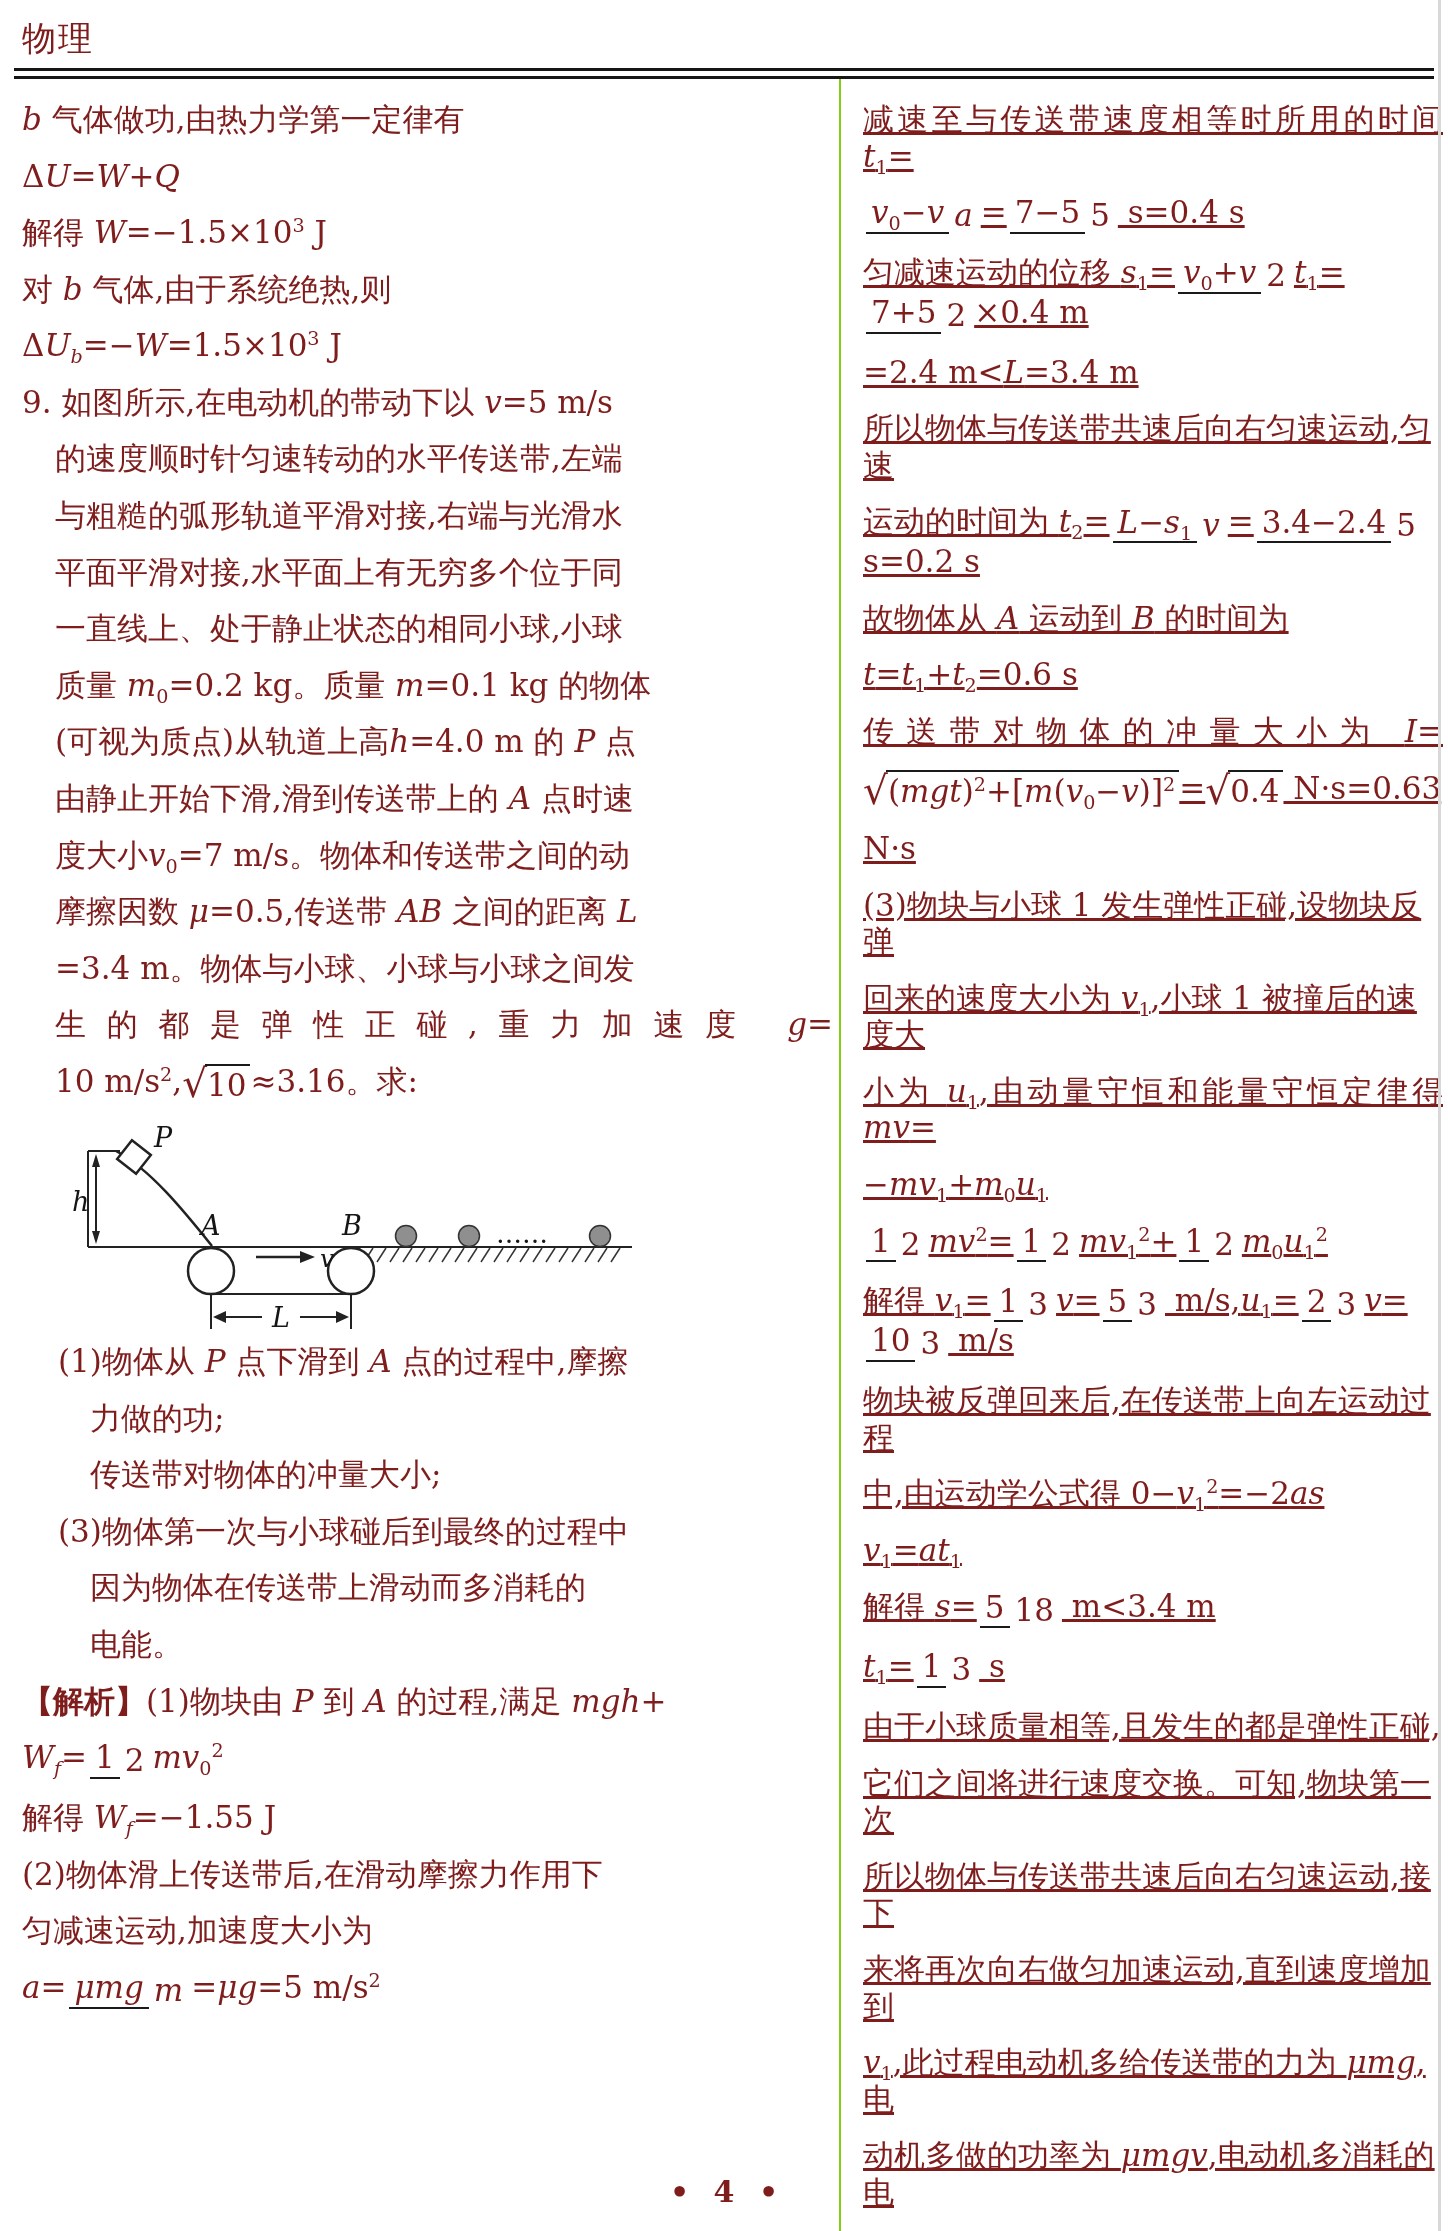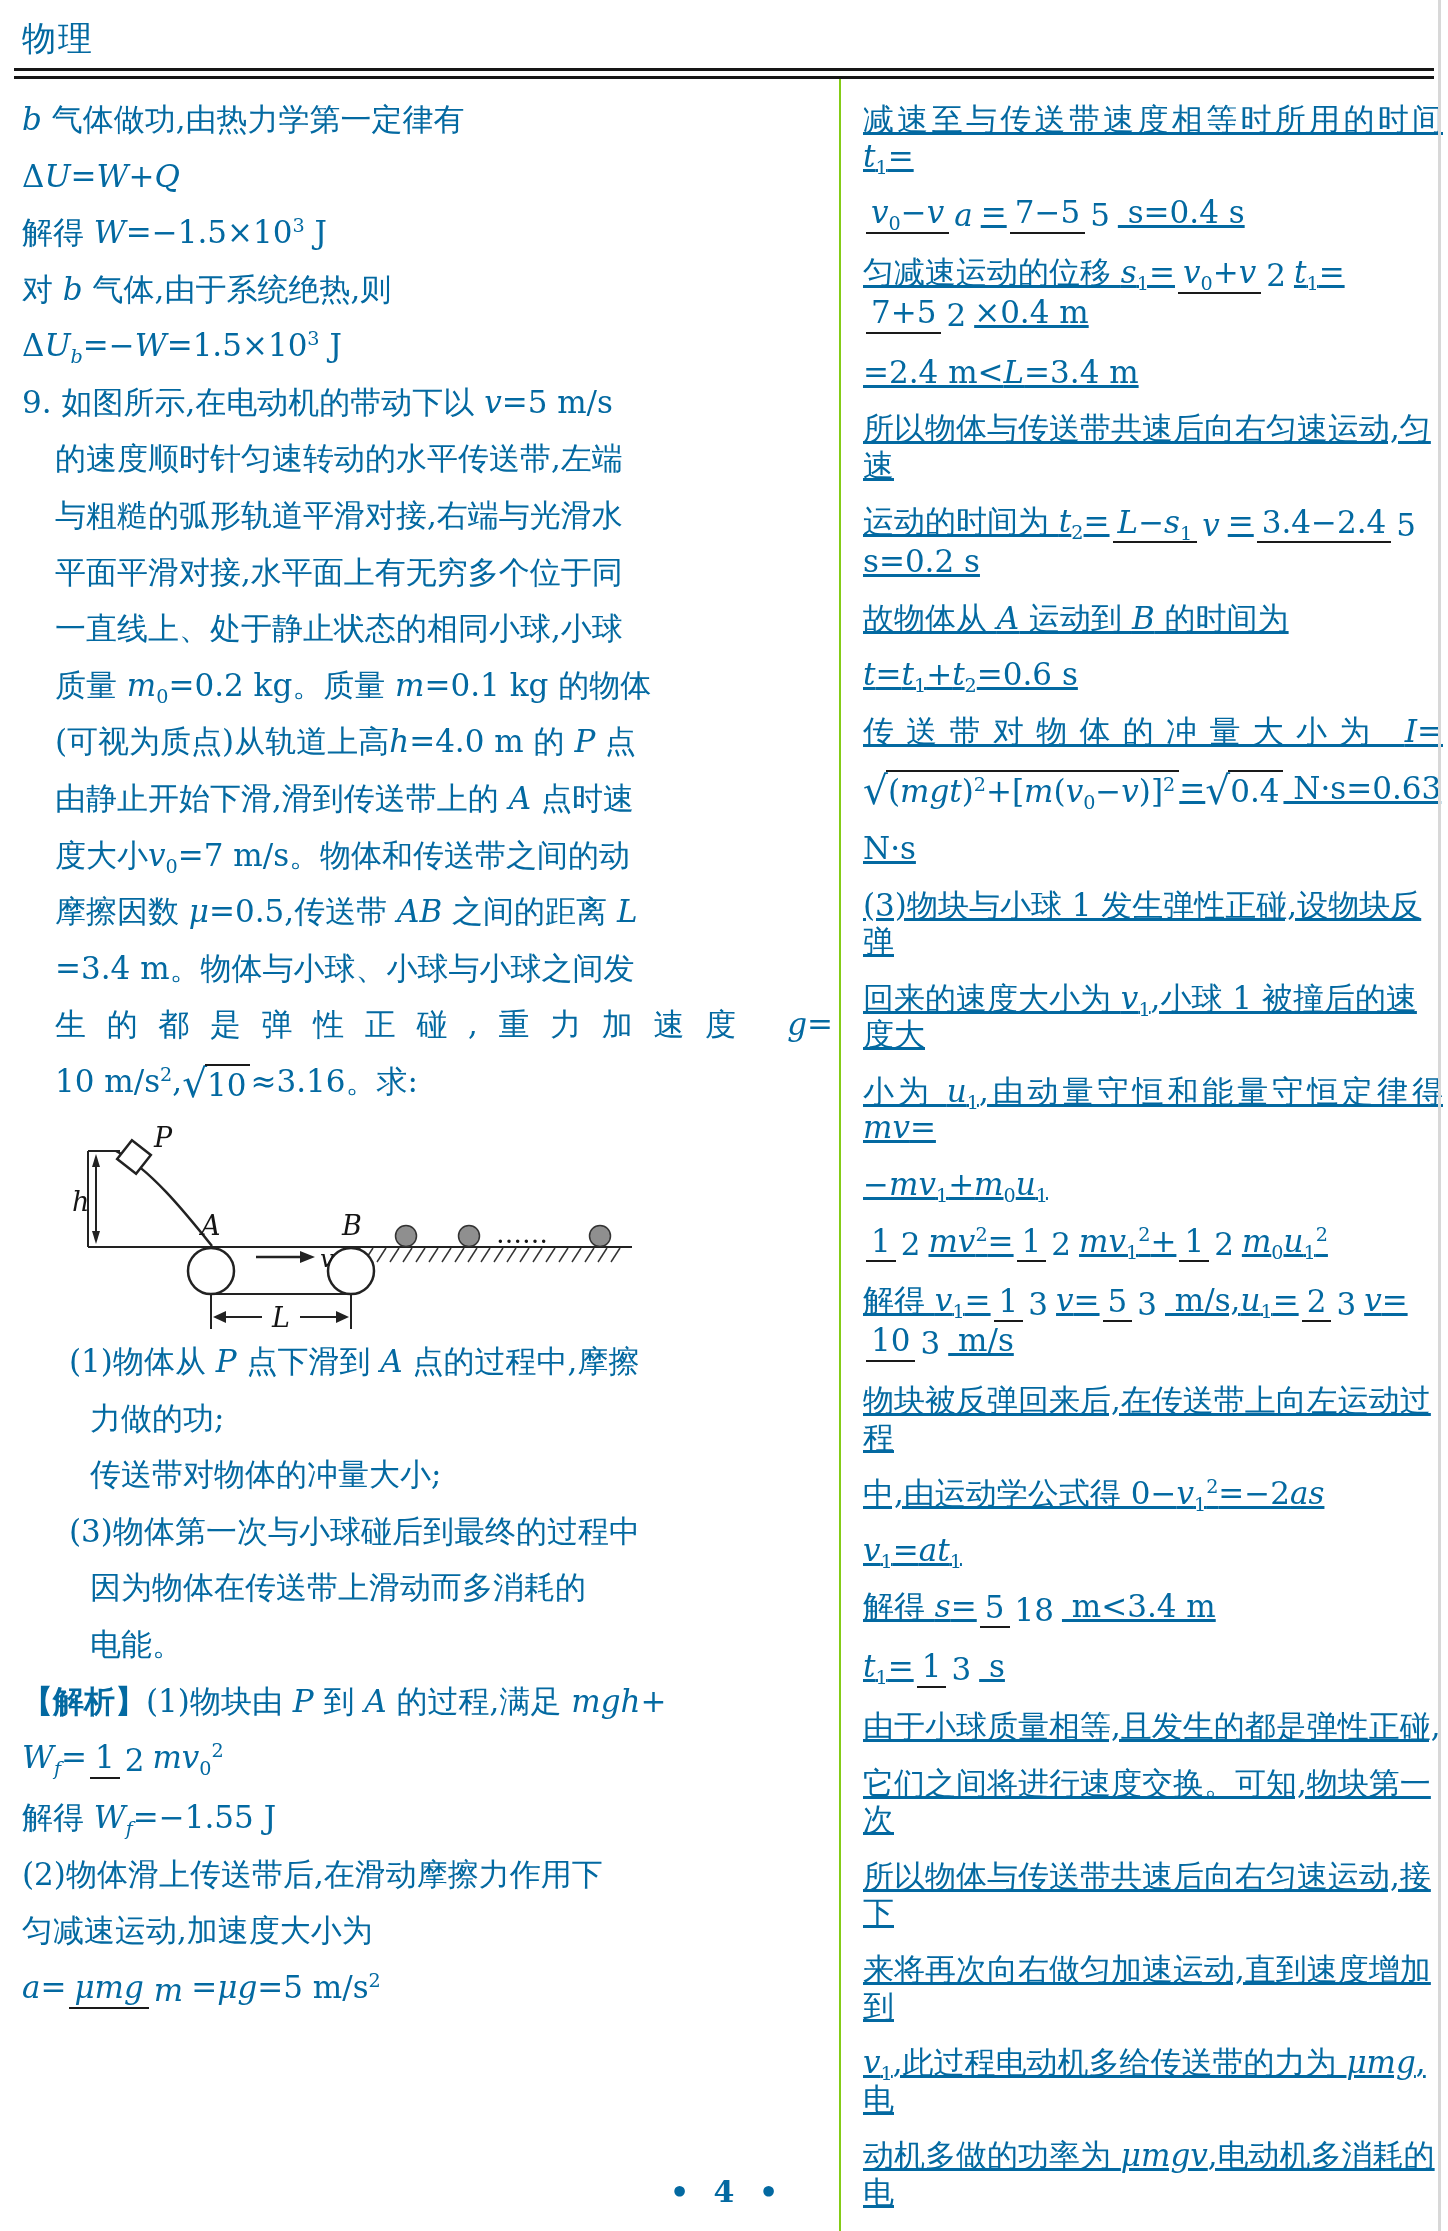--- a/index.html
+++ b/index.html
@@ -1,27 +1,27 @@
 <!DOCTYPE html>
 <html><head>
 <meta charset="utf-8">
 <style>
   html,body{margin:0;padding:0;background:#e8e8e8;}
   .page{position:relative;width:1448px;height:2231px;background:#ffffff;overflow:hidden;
-        font-family:"DejaVu Serif","Liberation Serif",serif;color:#0369a1;}
+        font-family:"DejaVu Serif","Liberation Serif",serif;color:#7f1d1d;}
   .edge{position:absolute;top:0;bottom:0;right:7px;width:3px;background:#d8d8d8;}
   .header{padding:16px 0 2px 22px;font-size:34px;letter-spacing:2px;}
   .rules{margin:4px 14px 0 14px;height:5px;border-top:3px solid #161616;border-bottom:3px solid #161616;}
   .main{display:flex;align-items:stretch;min-height:2056px;}
   .col-left{width:839px;box-sizing:border-box;padding:12px 6px 0 22px;}
   .col-right{flex:1;box-sizing:border-box;border-left:2px solid #84cc16;padding:12px 5px 0 22px;text-decoration:underline;}
   .line{font-size:31px;line-height:1.18;padding:10px 0;}
   .just{text-align:justify;text-align-last:justify;}
   .ind1{margin-left:33px;}
-  .ind2{margin-left:47px;}
+  .ind2{margin-left:36px;}
   .ind3{margin-left:68px;}
   .mit{font-style:italic;}
   .mb{font-weight:bold;}
   .msub{font-size:0.62em;vertical-align:-0.35em;line-height:0;}
   .msup{font-size:0.62em;vertical-align:0.55em;line-height:0;}
   .frac{display:inline-flex;align-items:center;vertical-align:middle;
         margin:0 3px;line-height:1.12;text-align:center;}
   .fn{padding:0 5px 2px 5px;border-bottom:2.5px solid #1a1a1a;}
   .fd{padding:2px 5px 0 5px;}
   .sqrt{display:inline-flex;align-items:flex-end;vertical-align:middle;}

